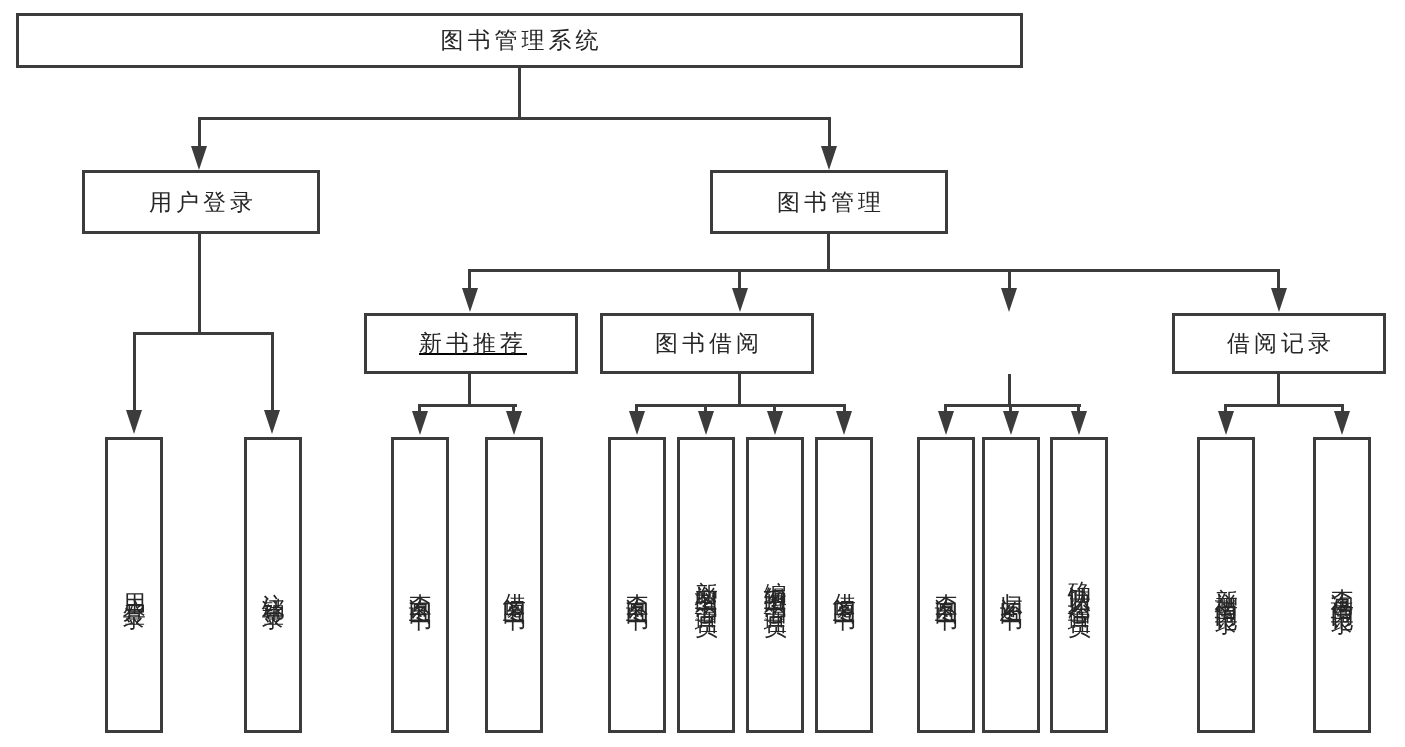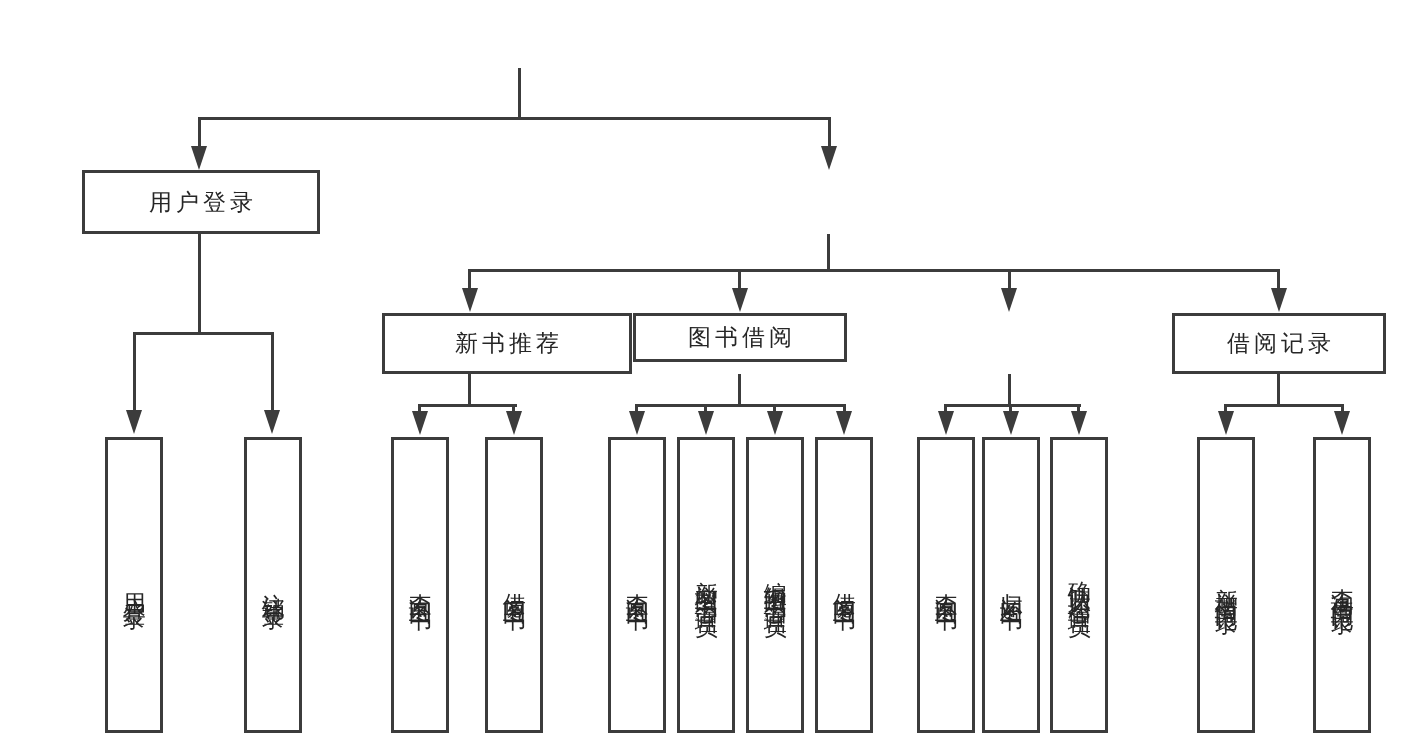--- a/index.html
+++ b/index.html
@@ -35,29 +35,35 @@
     position:absolute; left:1157px; top:711px;
     font-size:21px; letter-spacing:1px; white-space:nowrap;
     color:var(--wm,#b0b0b0); z-index:6;
   }
 </style>
 </head>
 <body>
 
 <div class="canvas">
 
+  <div class="box hbox" style="left:16px; top:13px; width:1007px; height:55px;">
+    <span>图书管理系统</span>
+  </div>
 
   <div class="box hbox" style="left:82px; top:170px; width:238px; height:64px;">
     <span>用户登录</span>
   </div>
+  <div class="box hbox" style="left:710px; top:170px; width:238px; height:64px;">
+    <span>图书管理</span>
+  </div>
 
-  <div class="box hbox" style="left:382px; top:313px; width:250px; height:61px;">
+  <div class="box hbox" style="left:364px; top:313px; width:214px; height:61px;text-decoration:underline;">
     <span>新书推荐</span>
   </div>
-  <div class="box hbox" style="left:633px; top:313px; width:214px; height:49px;text-align:right;">
+  <div class="box hbox" style="left:600px; top:313px; width:214px; height:61px;text-align:right;">
     <span>图书借阅</span>
   </div>
   <div class="box hbox" style="left:1172px; top:313px; width:214px; height:61px;">
     <span>借阅记录</span>
   </div>
 
   <div class="box vbox" style="left:105px; top:437px; width:58px; height:296px;">
     <span>用户登录</span>
   </div>
   <div class="box vbox" style="left:244px; top:437px; width:58px; height:296px;">

